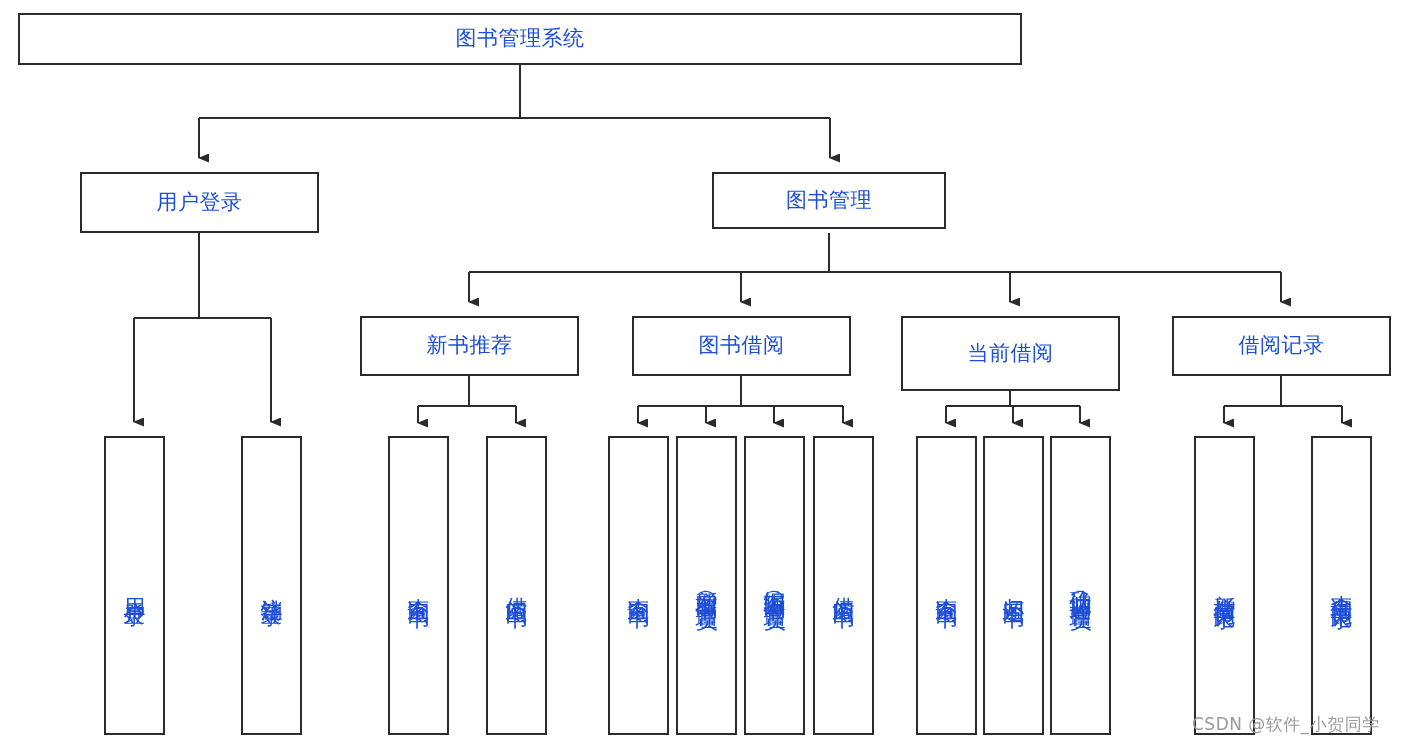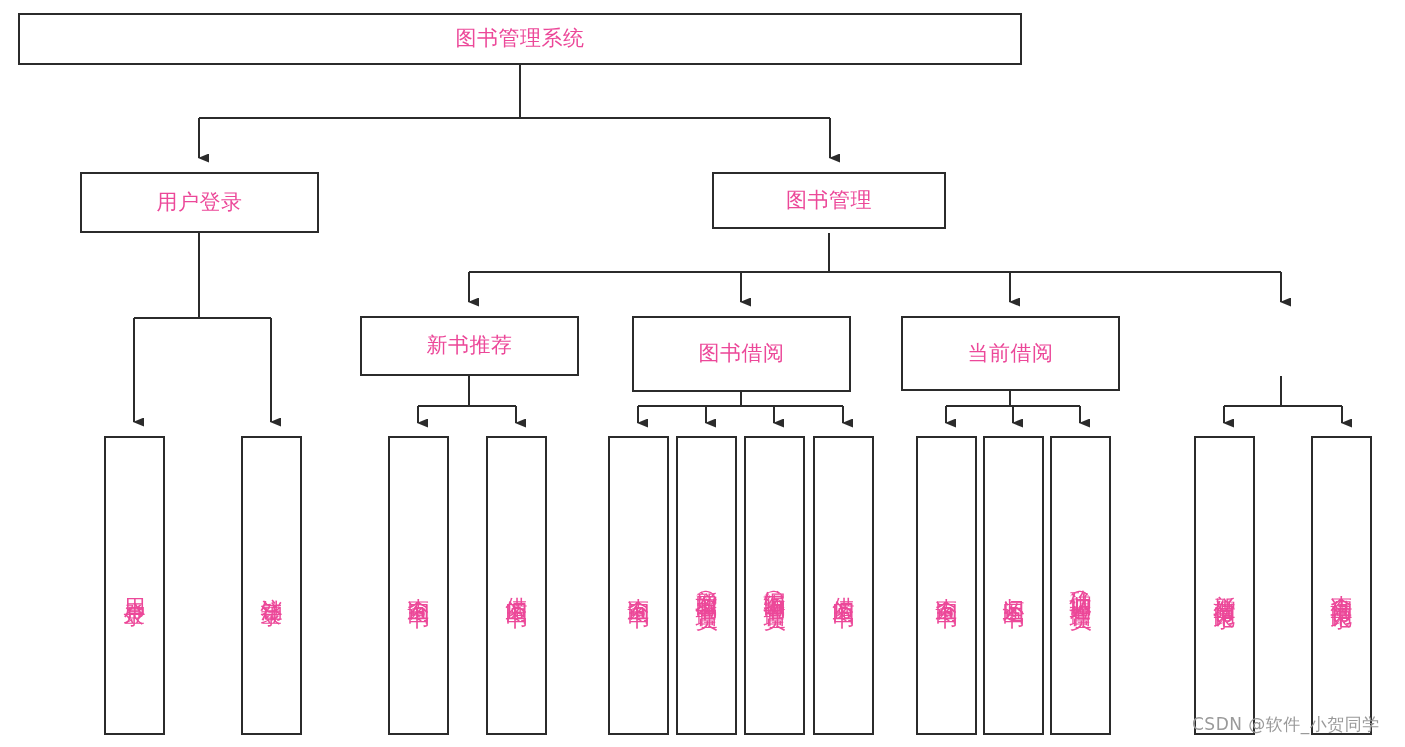--- a/index.html
+++ b/index.html
@@ -25,21 +25,21 @@
     pointer-events: none;
   }
   .node {
     position: absolute;
     box-sizing: border-box;
     background: #ffffff;
     border: 2px solid #2b2b2b;
     display: flex;
     align-items: center;
     justify-content: center;
-    color: #ec4899;
+    color: #1d4ed8;
   }
   .node .lbl {
     display: block;
     text-align: center;
     letter-spacing: 0.5px;
   }
   
   .node.h .lbl {
     font-size: 21px;
     line-height: 1.1;
@@ -133,28 +133,31 @@
   </div>
 
   <div class="node h" style="left:712px; top:172px; width:234px; height:57px;">
     <span class="lbl">图书管理</span>
   </div>
 
   <div class="node h" style="left:360px; top:316px; width:219px; height:60px;">
     <span class="lbl">新书推荐</span>
   </div>
 
-  <div class="node h" style="left:632px; top:316px; width:219px; height:76px;">
+  <div class="node h" style="left:632px; top:316px; width:219px; height:60px;">
     <span class="lbl">图书借阅</span>
   </div>
 
   <div class="node h" style="left:901px; top:316px; width:219px; height:75px;">
     <span class="lbl">当前借阅</span>
   </div>
 
+  <div class="node h" style="left:1172px; top:316px; width:219px; height:60px;">
+    <span class="lbl">借阅记录</span>
+  </div>
 
   <div class="node v" style="left:104px; top:436px; width:61px; height:299px;">
     <span class="lbl">用户登录</span>
   </div>
 
   <div class="node v" style="left:241px; top:436px; width:61px; height:299px;">
     <span class="lbl">注销登录</span>
   </div>
 
   <div class="node v" style="left:388px; top:436px; width:61px; height:299px;">

